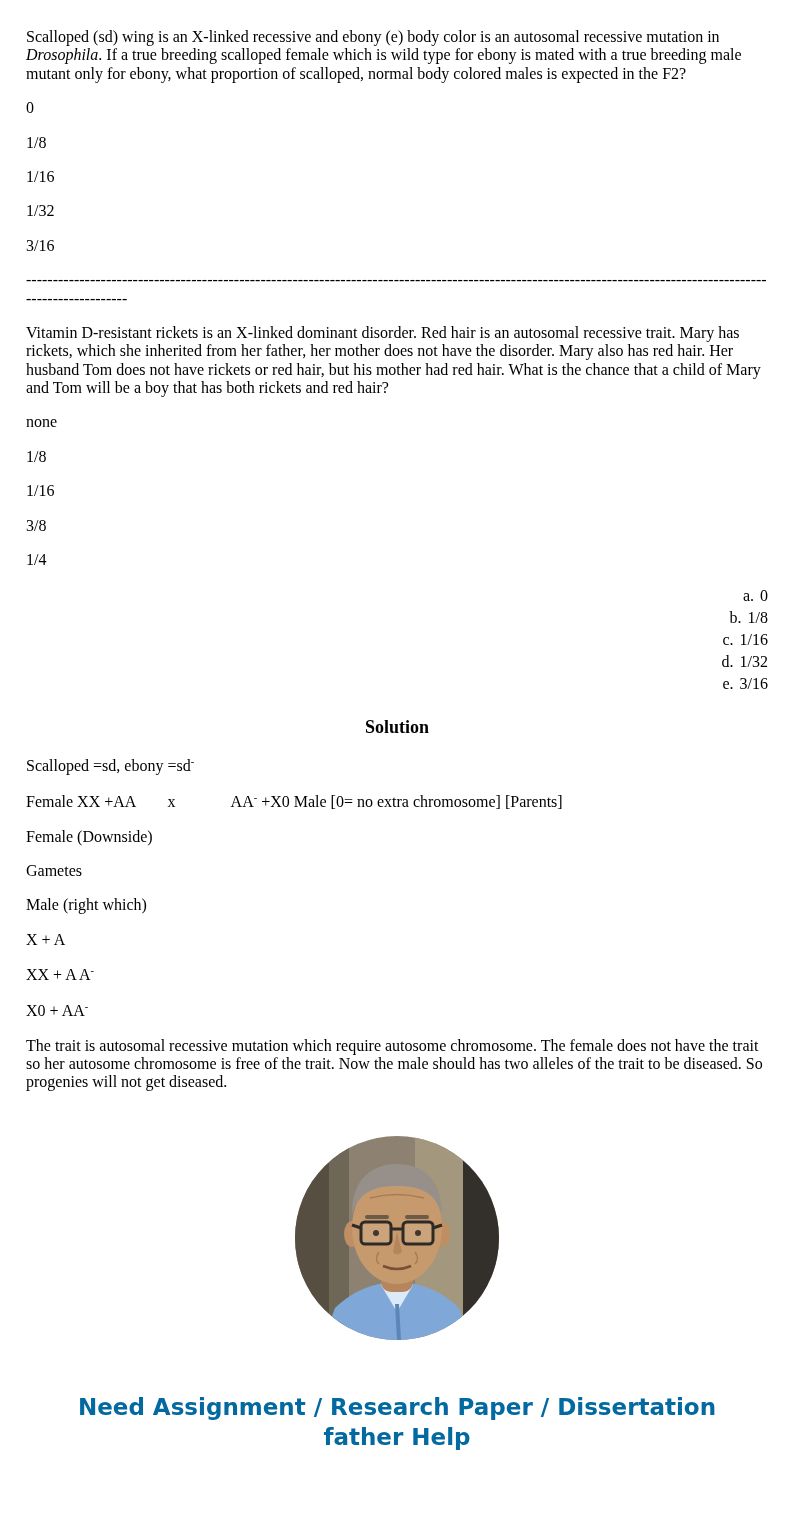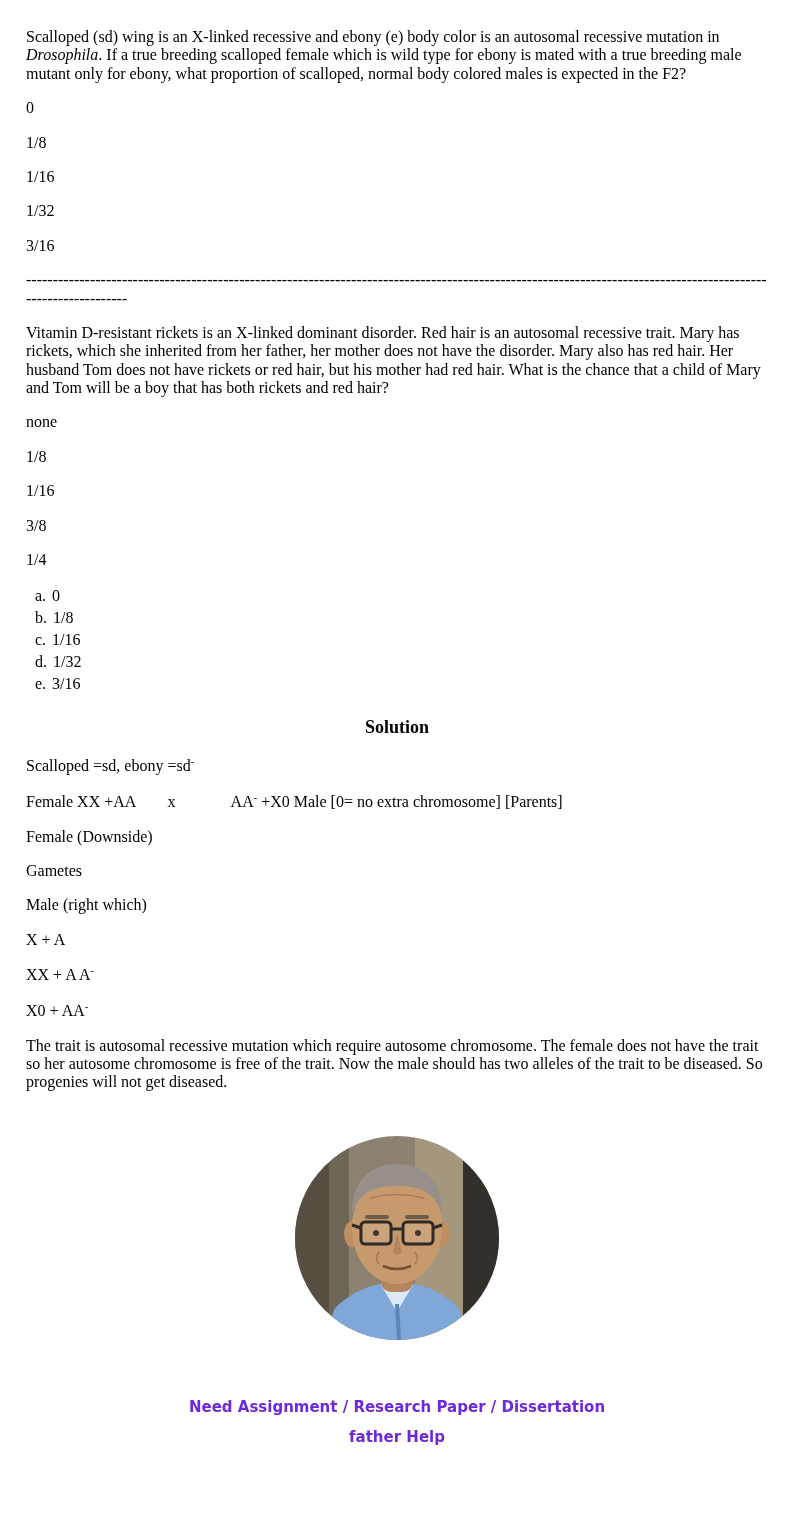--- a/index.html
+++ b/index.html
@@ -14,21 +14,21 @@
   }
   .page { padding: 26px; }
   .page p { margin: 16px 0; }
   .page > p:first-child { margin-top: 2px; }
   .divider {
     word-break: break-all;
     overflow-wrap: anywhere;
     letter-spacing: 0;
   }
   .pre { white-space: pre-wrap; }
-  .choices { margin: 16px 0; padding-left: 9px; }
+  .choices { margin: 16px 0; padding-left: 9px; text-align: right; }
   .choice { line-height: 22px; }
   .choice .letter { margin-right: 6px; }
   h3.sol-heading {
     font-size: 18px;
     font-weight: bold;
     margin: 22px 0 18px 0;
     font-family: "Liberation Serif", serif;
     text-align: center;
   }
   .f1 { margin-left: 48px; }
@@ -36,23 +36,23 @@
   .avatar-wrap {
     margin-top: 44px;
     text-align: center;
   }
   .avatar-wrap svg { display: inline-block; }
   .footer {
     margin-top: 48px;
     text-align: center;
     font-family: "DejaVu Sans", sans-serif;
     font-weight: bold;
-    font-size: 15px;
+    font-size: 23px;
     line-height: 30px;
-    color: #6d28d9;
+    color: #0369a1;
   }
 </style>
 </head>
 <body>
 
 <div class="page">
 
   <p class="q"><span>Scalloped (sd) wing is an X-linked recessive and ebony (e) body color is an autosomal recessive mutation in </span><i>Drosophila</i><span>. If a true breeding scalloped female which is wild type for ebony is mated with a true breeding male mutant only for ebony, what proportion of scalloped, normal body colored males is expected in the F2?</span></p>
 
   <p class="opt">0</p>

